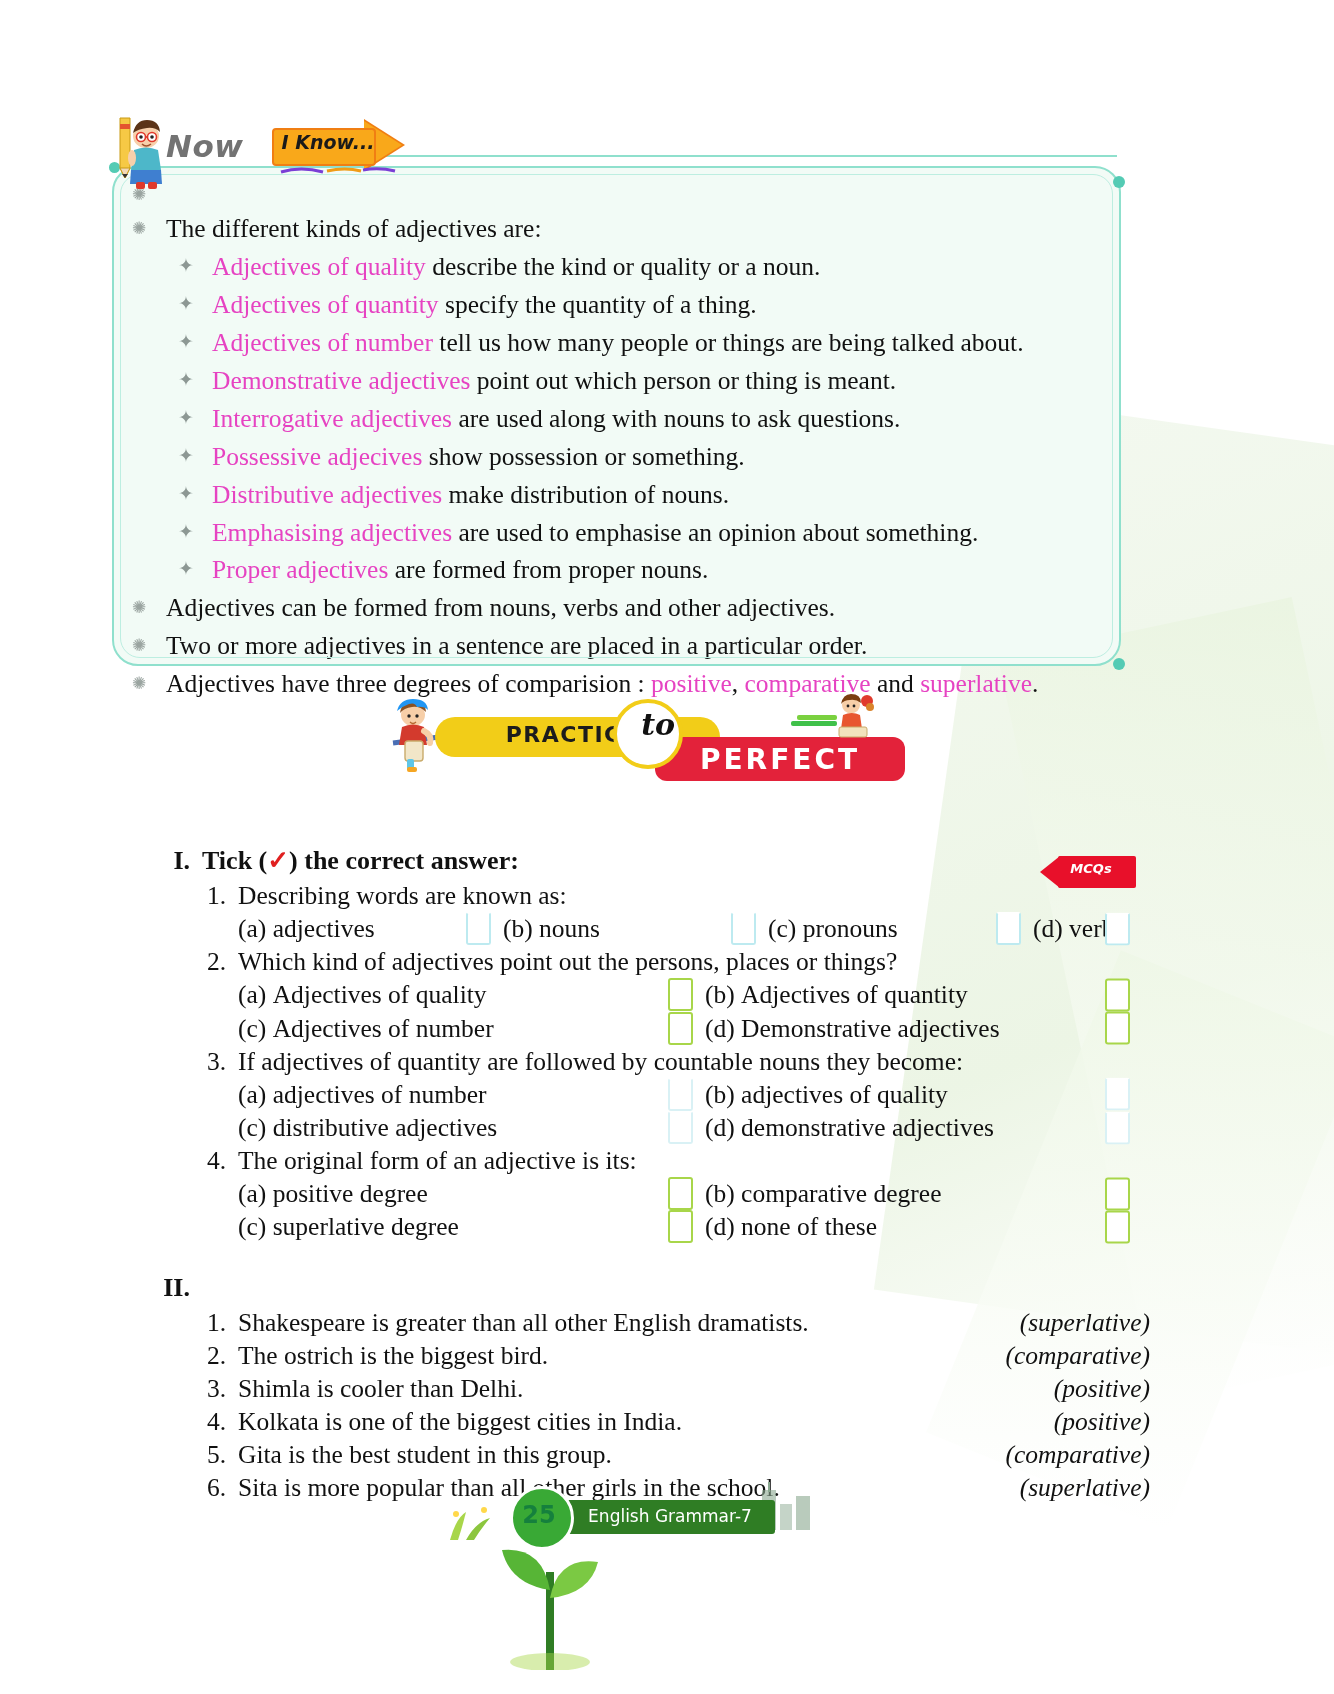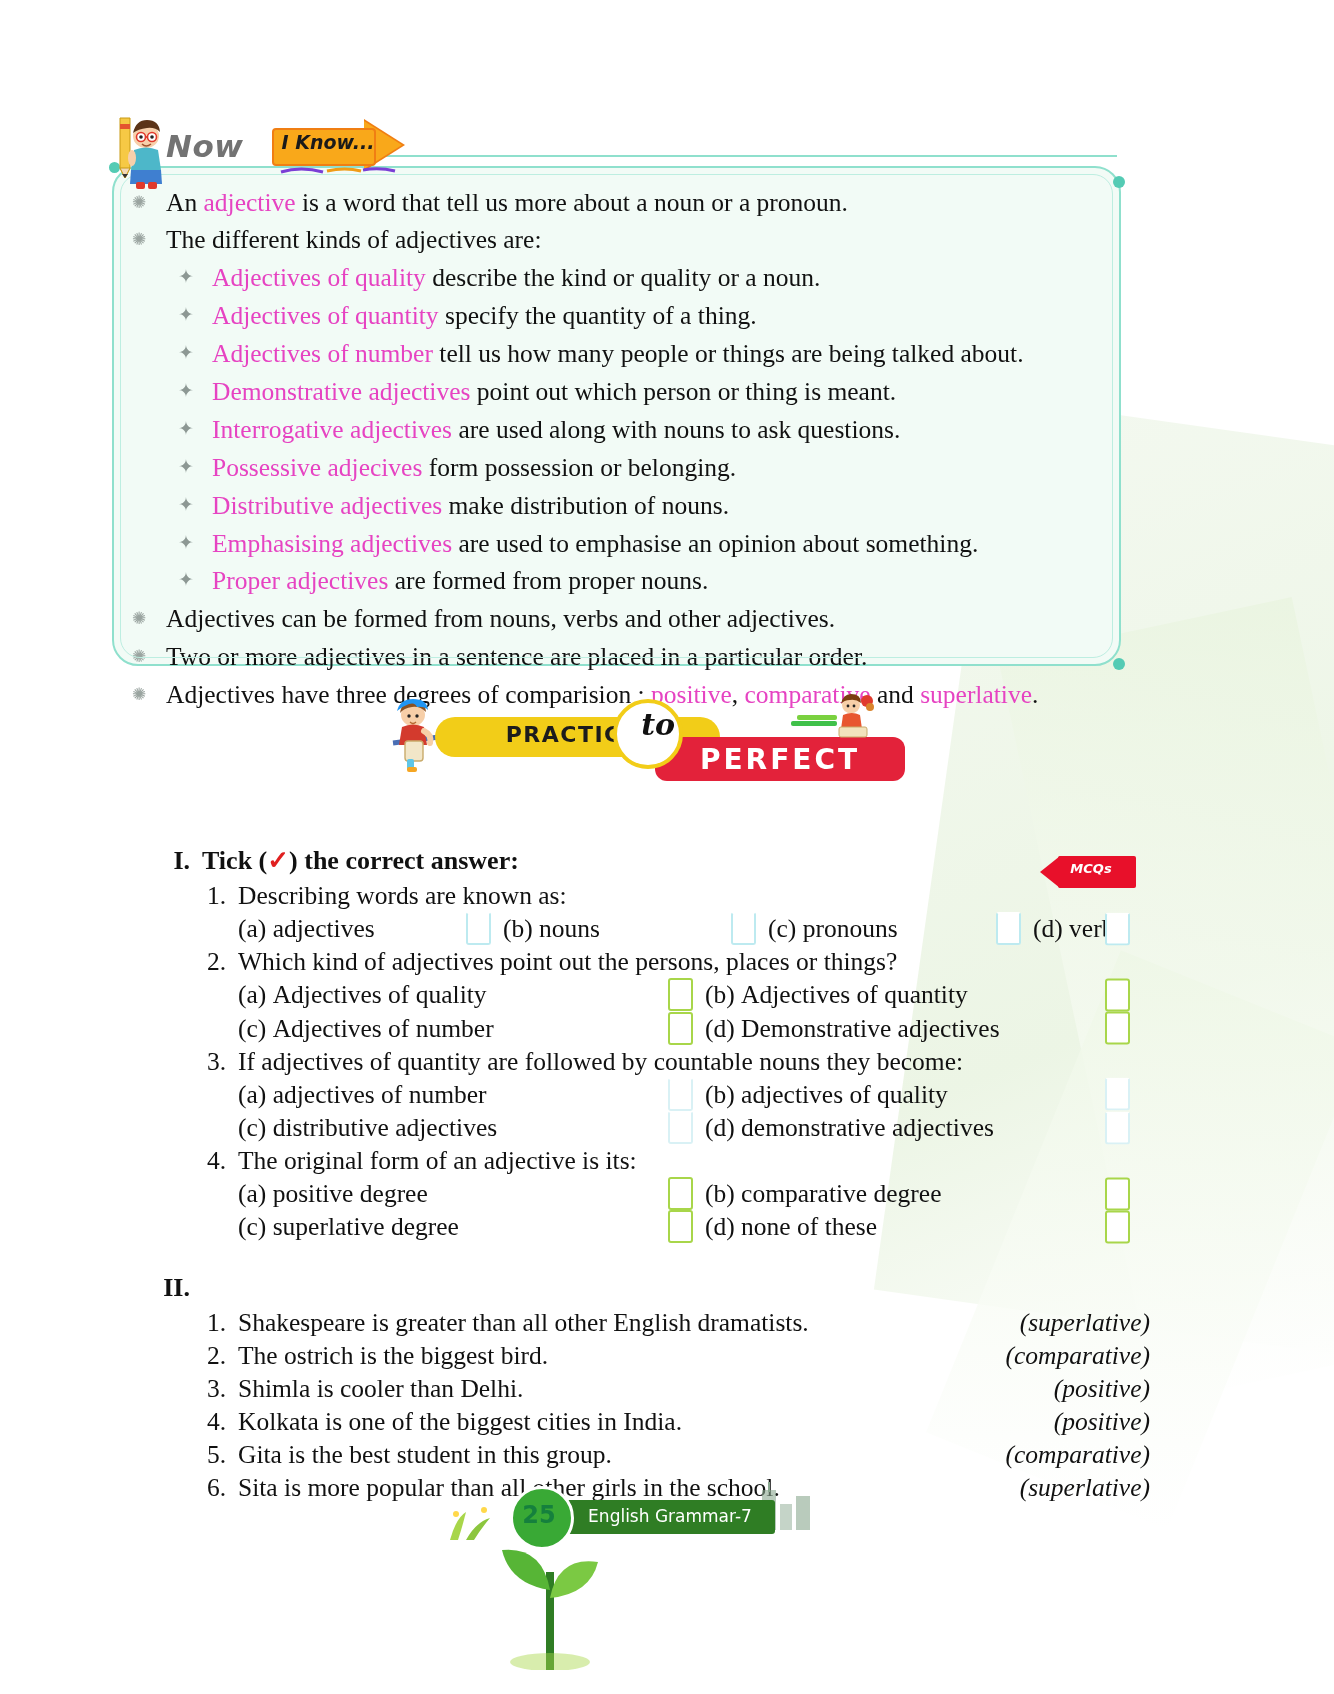--- a/index.html
+++ b/index.html
@@ -178,21 +178,20 @@
 <div class="lead-dot"></div>
 <div class="lead-line"></div>
 
 <div id="kbox">
   <div class="dot-tl"></div>
   <div class="dot-tr"></div>
   <div class="dot-br"></div>
   <div id="klist">
       <div class="krow">
         <span class="bullet">✺</span>
-        <span><span>An </span><span class="pink">adjective</span><span> is a word that tell us more about a noun or a pronoun.</span></span>
       </div>
       <div class="krow">
         <span class="bullet">✺</span>
         <span><span>The different kinds of adjectives are:</span></span>
       </div>
       <div class="krow sub">
         <span class="bullet">✦</span>
         <span><span class="pink">Adjectives of quality</span><span> describe the kind or quality or a noun.</span></span>
       </div>
       <div class="krow sub">
@@ -206,21 +205,21 @@
       <div class="krow sub">
         <span class="bullet">✦</span>
         <span><span class="pink">Demonstrative adjectives</span><span> point out which person or thing is meant.</span></span>
       </div>
       <div class="krow sub">
         <span class="bullet">✦</span>
         <span><span class="pink">Interrogative  adjectives</span><span> are used along with nouns to ask questions.</span></span>
       </div>
       <div class="krow sub">
         <span class="bullet">✦</span>
-        <span><span class="pink">Possessive adjecives</span><span> form possession or belonging.</span></span>
+        <span><span class="pink">Possessive adjecives</span><span> show possession or something.</span></span>
       </div>
       <div class="krow sub">
         <span class="bullet">✦</span>
         <span><span class="pink">Distributive adjectives</span><span> make distribution of nouns.</span></span>
       </div>
       <div class="krow sub">
         <span class="bullet">✦</span>
         <span><span class="pink">Emphasising adjectives</span><span> are used to emphasise an opinion about something.</span></span>
       </div>
       <div class="krow sub">

